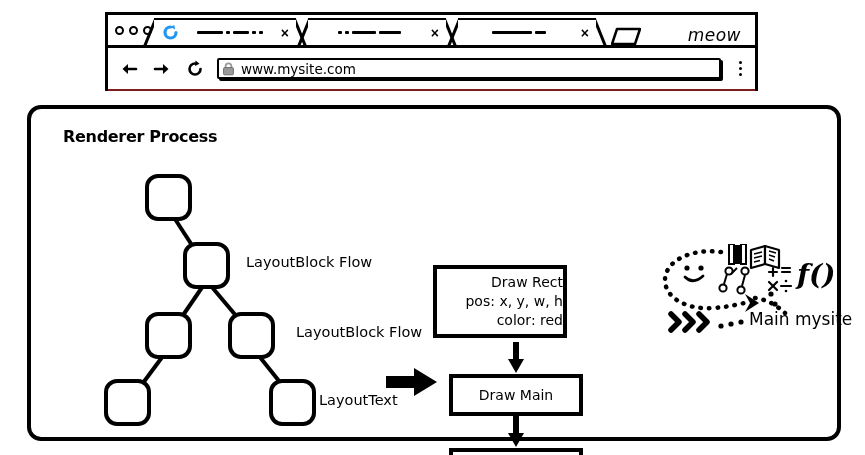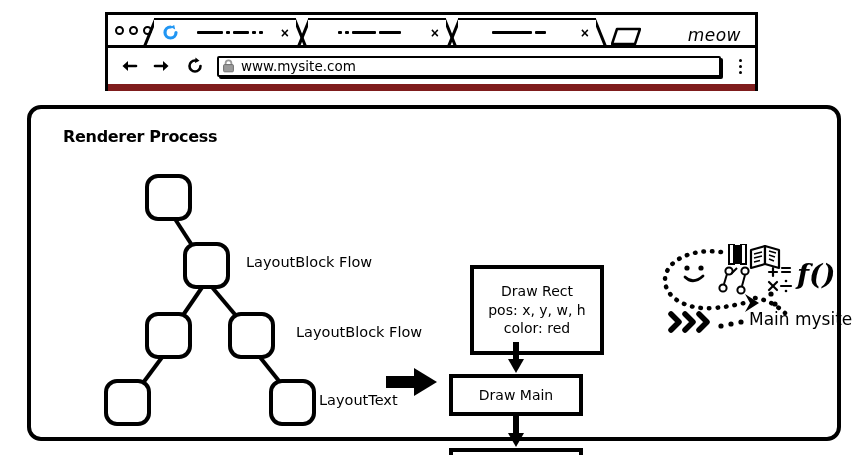--- a/index.html
+++ b/index.html
@@ -151,21 +151,21 @@
 
   #toolbar {
     position: absolute;
     left: 0;
     top: 33px;
     width: 100%;
     height: 43px;
     display: flex;
     align-items: center;
     background: #fff;
-    border-bottom: 7px solid #7f1d1d;
+    border-bottom: 2px solid #7f1d1d;
     box-sizing: border-box;
   }
   .nav-btn {
     width: 24px;
     height: 24px;
     margin-left: 9px;
     display: flex;
     align-items: center;
     justify-content: center;
     flex: 0 0 auto;
@@ -295,21 +295,21 @@
     display: flex;
     flex-direction: column;
     align-items: center;
     justify-content: center;
     font-size: 14px;
     line-height: 1.35;
     color: #000;
     font-family: "DejaVu Sans", sans-serif;
     text-align: center;
   }
-  #paint-box-1 { left: 439px; top: 156px; width: 134px; height: 90px; }
+  #paint-box-1 { left: 402px; top: 156px; width: 134px; height: 73px; align-items: flex-end; }
   #paint-box-2 { left: 418px; top: 265px; width: 134px; height: 42px; }
   #paint-box-3 { left: 418px; top: 339px; width: 134px; height: 77px; }
   .paint-arrow {
     position: absolute;
     left: 477px;
     width: 16px;
   }
   #paint-arrow-1 { top: 233px; height: 32px; }
   #paint-arrow-2 { top: 307px; height: 32px; }
 

